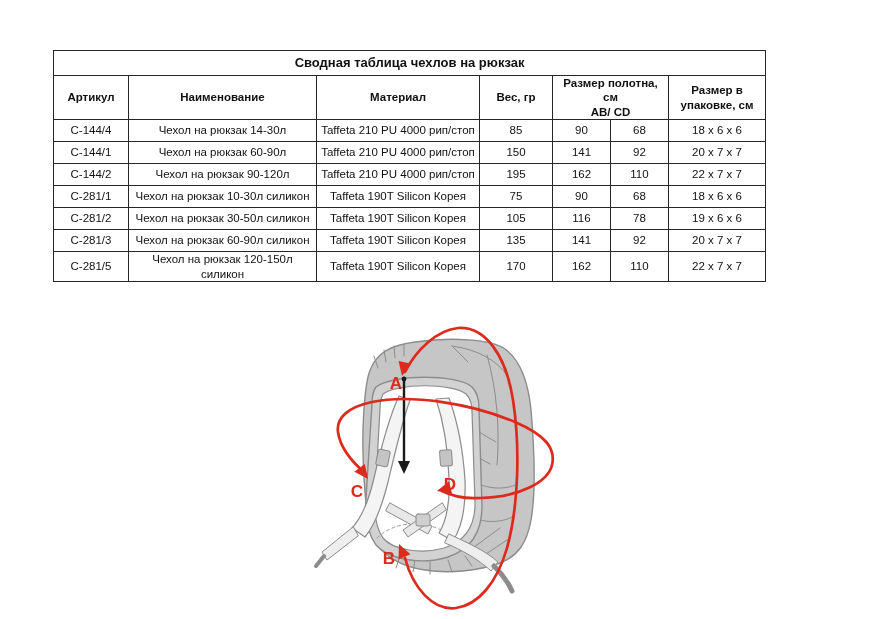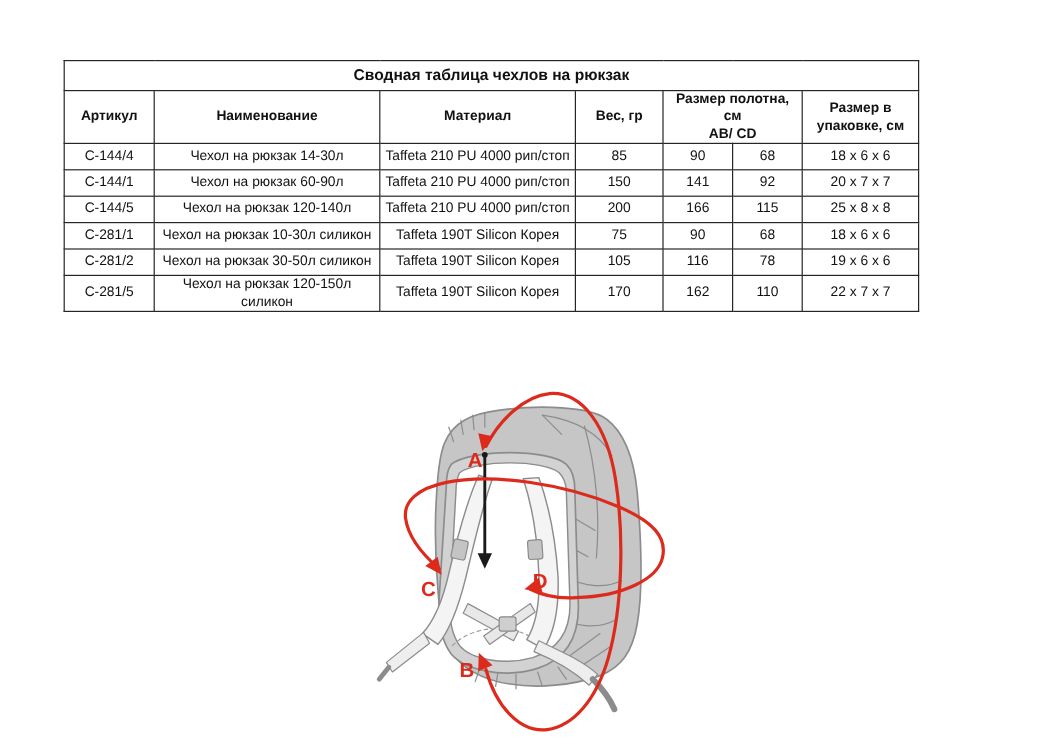--- a/index.html
+++ b/index.html
@@ -68,45 +68,54 @@
       <tr>
         <td>C-144/1</td>
         <td>Чехол на рюкзак 60-90л</td>
         <td>Taffeta 210 PU 4000 рип/стоп</td>
         <td>150</td>
         <td>141</td>
         <td>92</td>
         <td>20 x 7 x 7</td>
       </tr>
       <tr>
-        <td>C-144/5</td>
-        <td>Чехол на рюкзак 120-140л</td>
+        <td>C-144/2</td>
+        <td>Чехол на рюкзак 90-120л</td>
         <td>Taffeta 210 PU 4000 рип/стоп</td>
-        <td>200</td>
-        <td>166</td>
-        <td>115</td>
-        <td>25 x 8 x 8</td>
+        <td>195</td>
+        <td>162</td>
+        <td>110</td>
+        <td>22 x 7 x 7</td>
       </tr>
       <tr>
         <td>C-281/1</td>
         <td>Чехол на рюкзак 10-30л силикон</td>
         <td>Taffeta 190T Silicon Корея</td>
         <td>75</td>
         <td>90</td>
         <td>68</td>
         <td>18 x 6 x 6</td>
       </tr>
       <tr>
         <td>C-281/2</td>
         <td>Чехол на рюкзак 30-50л силикон</td>
         <td>Taffeta 190T Silicon Корея</td>
         <td>105</td>
         <td>116</td>
         <td>78</td>
         <td>19 x 6 x 6</td>
+      </tr>
+      <tr>
+        <td>C-281/3</td>
+        <td>Чехол на рюкзак 60-90л силикон</td>
+        <td>Taffeta 190T Silicon Корея</td>
+        <td>135</td>
+        <td>141</td>
+        <td>92</td>
+        <td>20 x 7 x 7</td>
       </tr>
       <tr>
         <td>C-281/5</td>
         <td>Чехол на рюкзак 120-150л силикон</td>
         <td>Taffeta 190T Silicon Корея</td>
         <td>170</td>
         <td>162</td>
         <td>110</td>
         <td>22 x 7 x 7</td>
       </tr>

